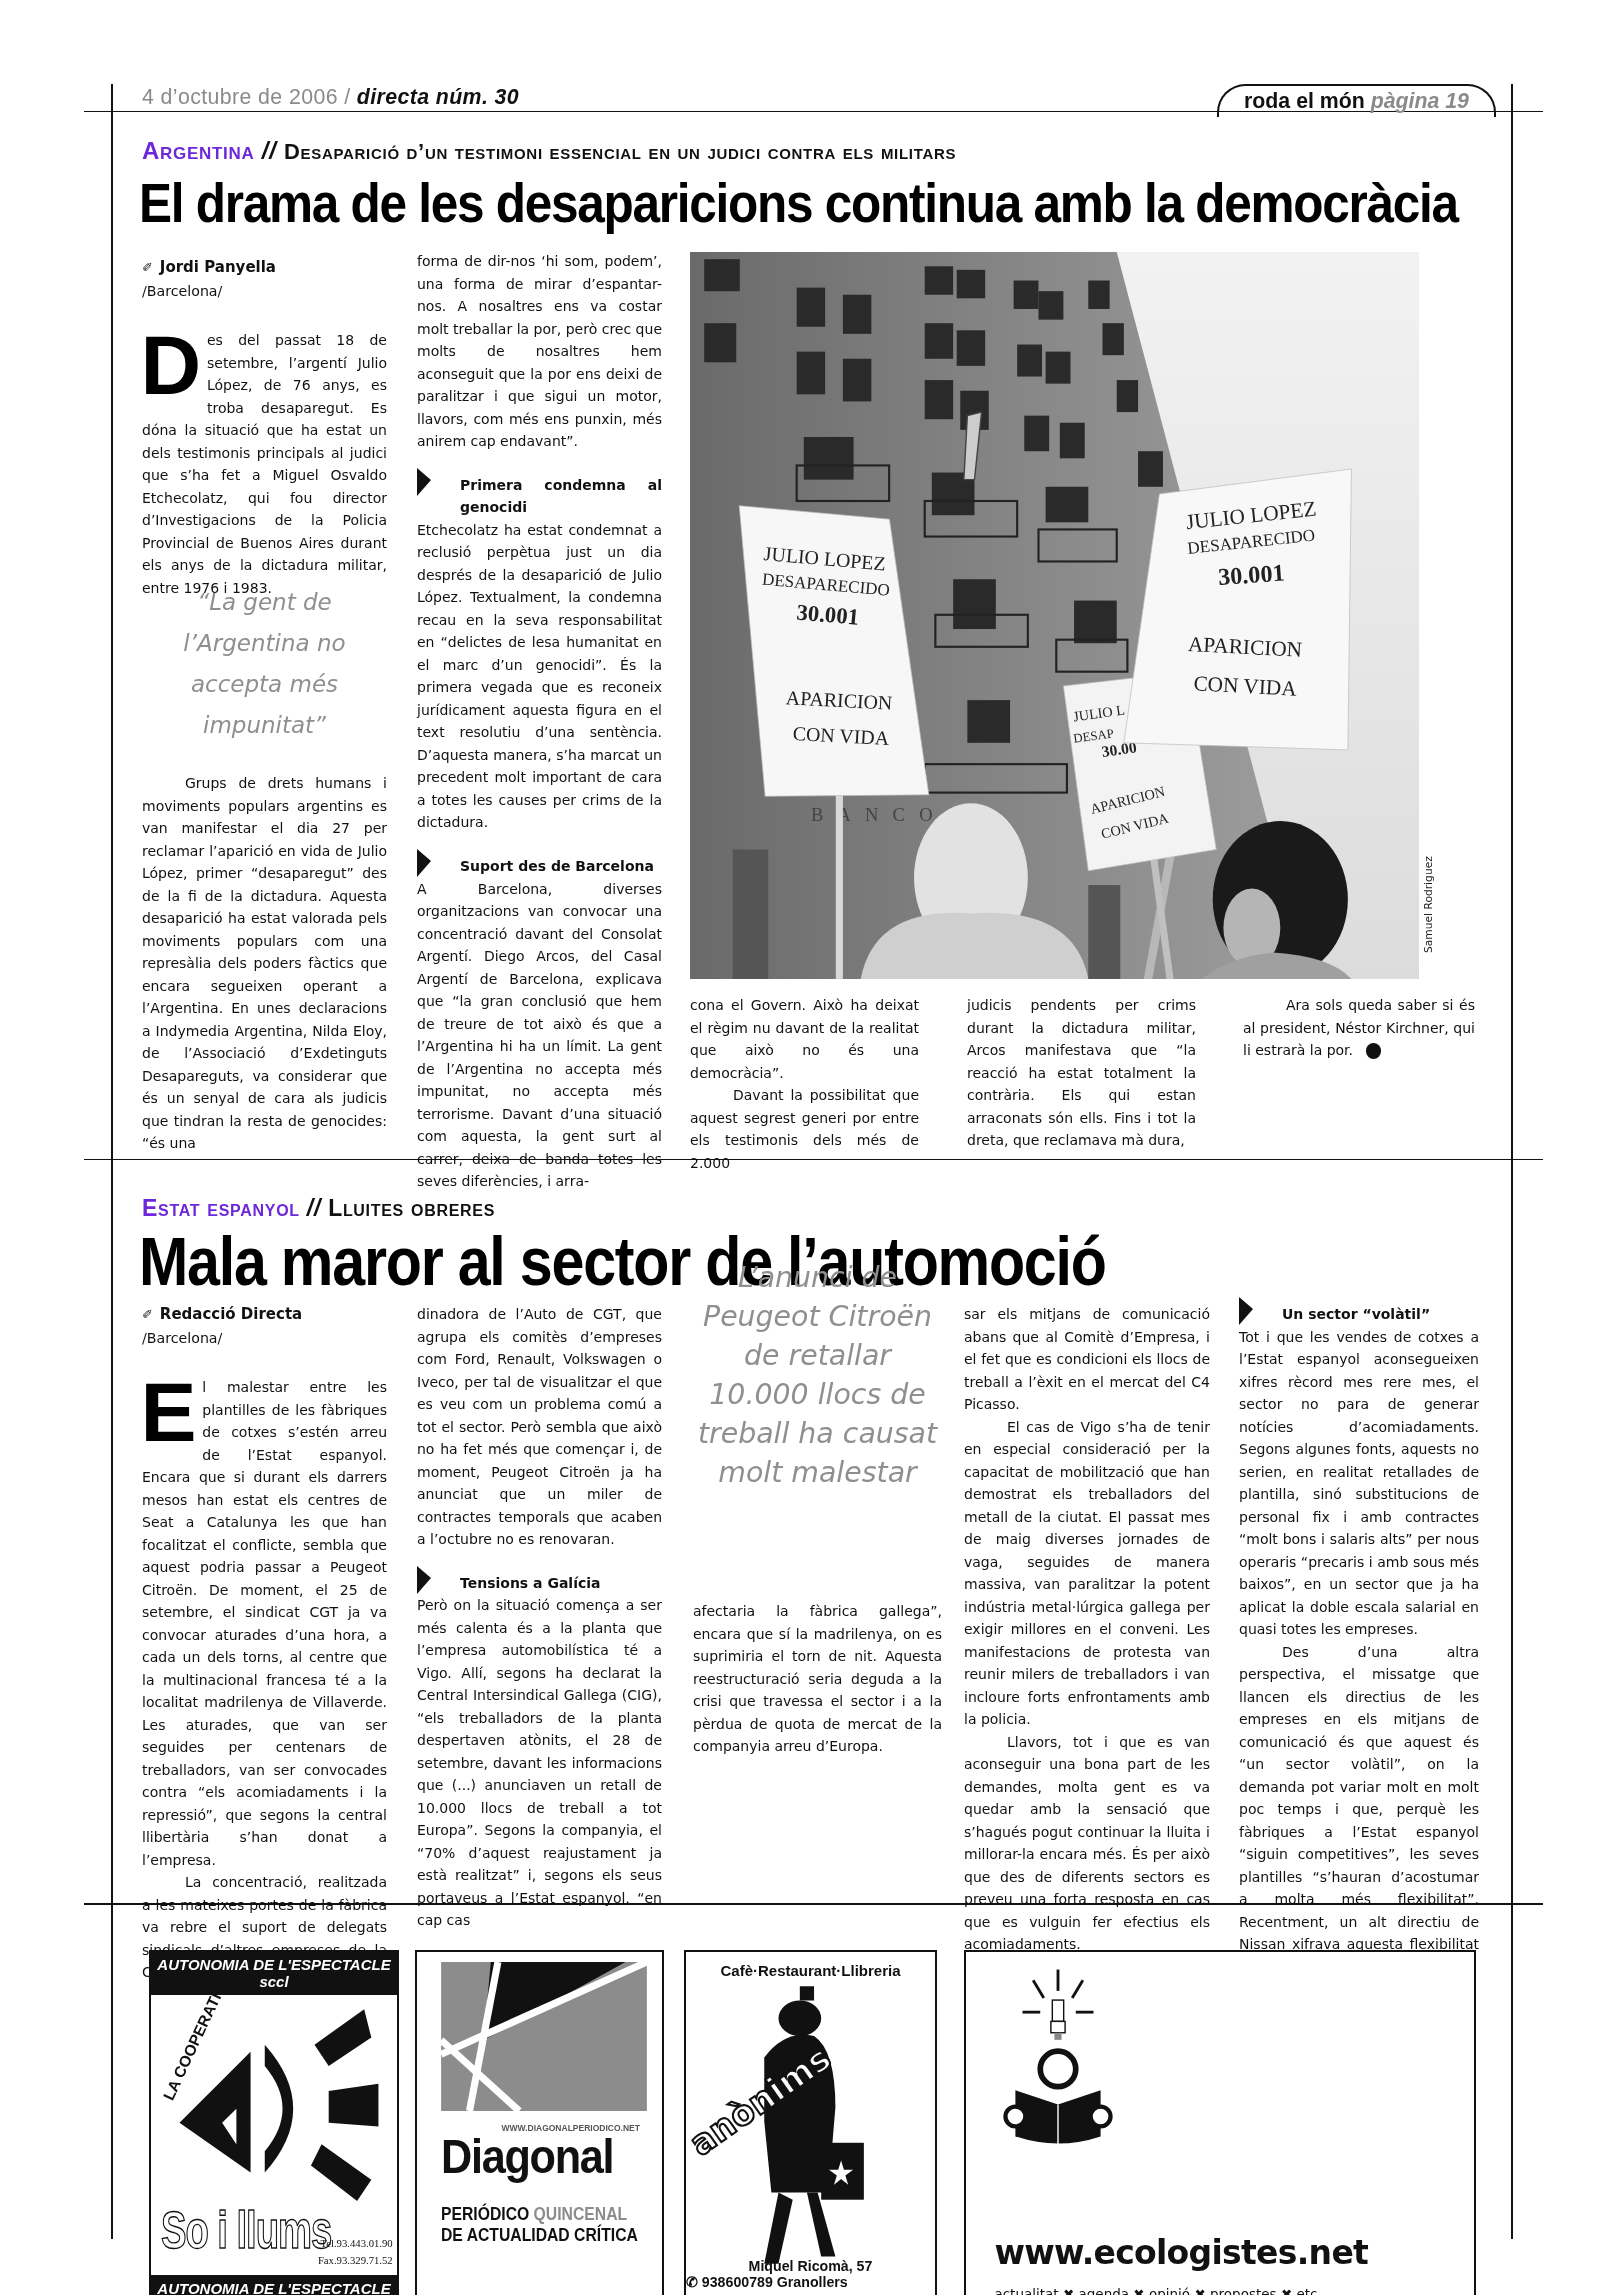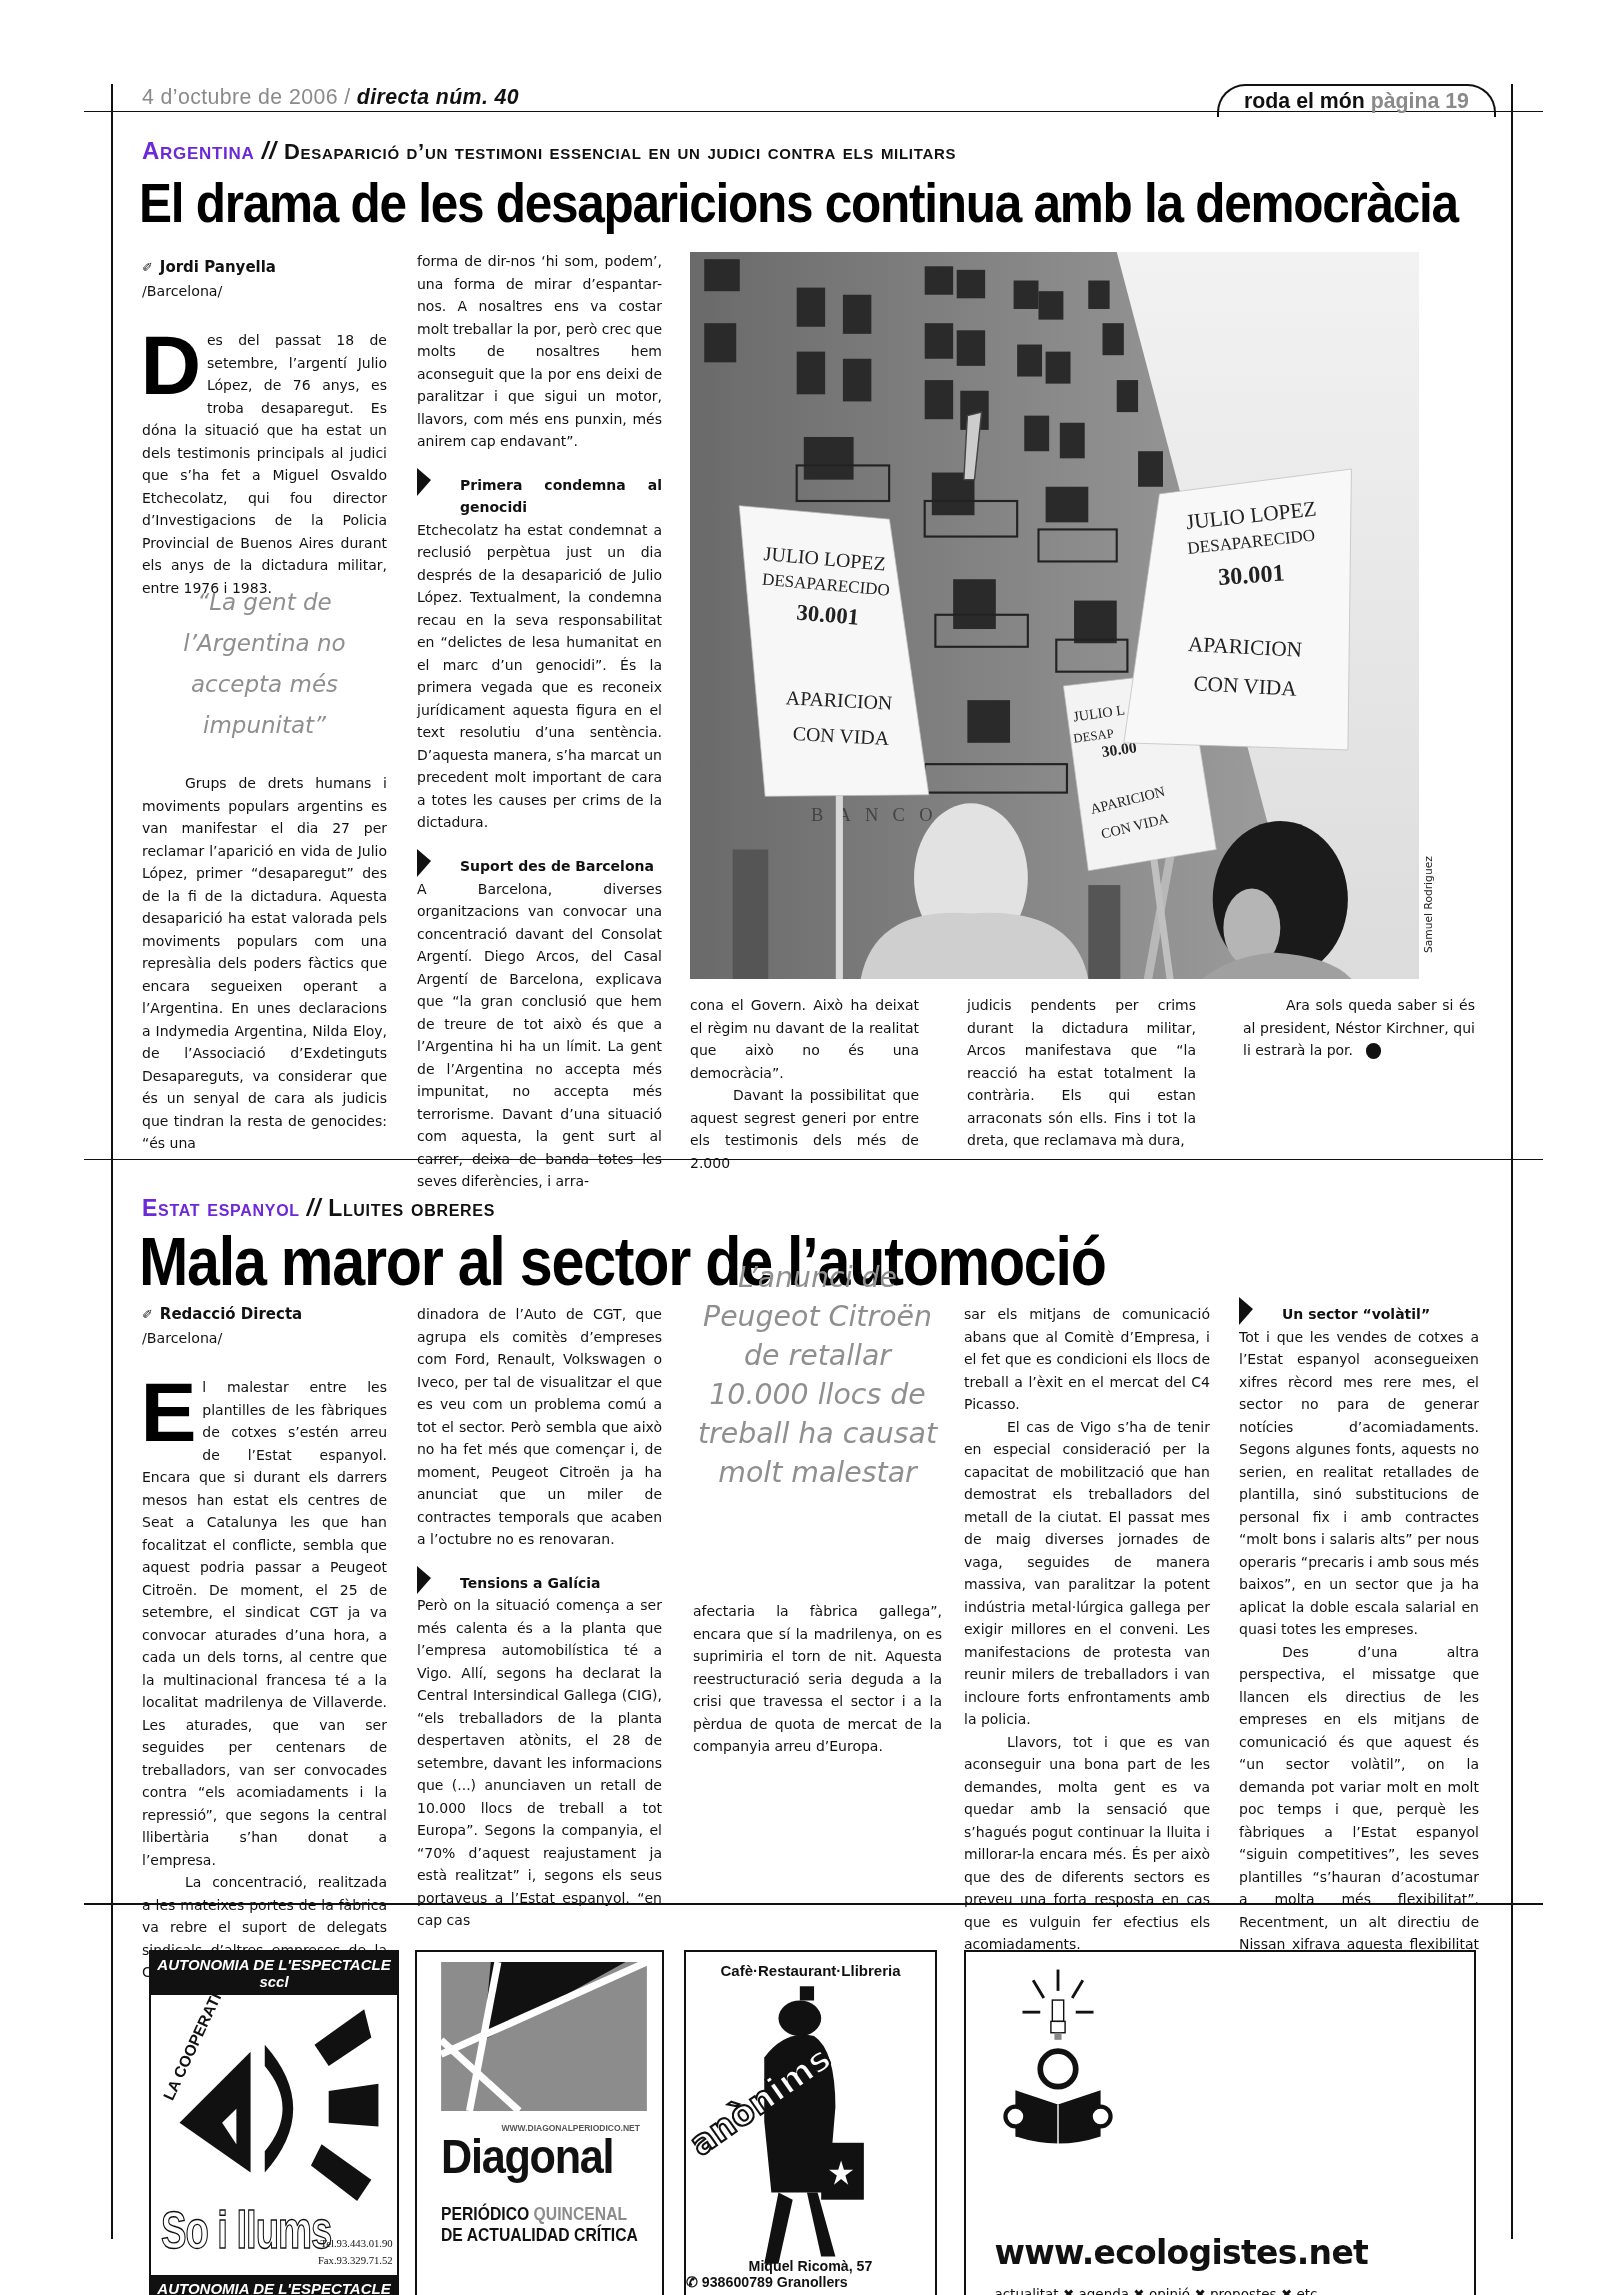--- a/index.html
+++ b/index.html
@@ -8,21 +8,21 @@
 
   
   .vline { position: absolute; width: 2.1px; background: #111; }
   .hline { position: absolute; height: 2.1px; background: #111; }
 
   
   .folio-left { position: absolute; left: 142px; top: 85px; font-size: 21.3px; color: #8a8a8a; font-family: "Liberation Sans", sans-serif; letter-spacing: 0.4px; }
   .folio-left .pub { color: #111; font-weight: bold; font-style: italic; }
   .folio-right { position: absolute; left: 1217px; top: 84px; width: 279px; height: 33px; border: 2.1px solid #111; border-bottom: none; border-radius: 28.4px 28.4px 0 0; text-align: center; font-size: 21.3px; font-family: "Liberation Sans", sans-serif; padding-top: 2.8px; }
   .folio-right .section { font-weight: bold; color: #111; }
-  .folio-right .page { color: #8a8a8a; font-weight: bold; }
+  .folio-right .page { color: #8a8a8a; font-weight: bold; font-style: italic; }
 
   .kicker { position: absolute; left: 142px; font-family: "Liberation Sans", sans-serif; font-weight: bold; font-variant: small-caps; letter-spacing: 0.7px; white-space: nowrap; }
   .kicker .k-cat { color: #6d28d9; }
   .kicker .k-sep { color: #111; font-style: italic; }
   .kicker .k-sub { color: #111; margin-top: 10px; }
   .headline { position: absolute; left: 139px; font-family: "Liberation Sans", sans-serif; font-weight: bold; color: #000; white-space: nowrap; letter-spacing: -1.4px; transform-origin: left top; }
 
   .col { position: absolute; font-family: "DejaVu Sans", sans-serif; font-size: 14px; line-height: 22.5px; text-align: justify; color: #111; }
   .col p { margin: 0; }
   .col p.indent { text-indent: 43px; }
@@ -47,21 +47,21 @@
 <body>
 
 <div class="vline" style="left:111px; top:84px; height:2155px;"></div>
 <div class="vline" style="left:1511px; top:84px; height:2155px;"></div>
 <div class="hline" style="left:84px; top:111px; width:1459px; height:1.4px;"></div>
 <div class="hline" style="left:84px; top:1159px; width:1459px; height:1.4px;"></div>
 <div class="hline" style="left:84px; top:1903px; width:1459px; height:2.1px;"></div>
 
 <div class="folio-left">
   <span>4 d’octubre de 2006 /</span>
-  <span class="pub">directa núm. 40</span>
+  <span class="pub">directa núm. 30</span>
 </div>
 <div class="folio-right">
   <span class="section">roda el món</span>
   <span class="page">pàgina 19</span>
 </div>
 
 <div class="kicker" style="top:137px; font-size:24px;">
   <span class="k-cat">Argentina</span>
   <span class="k-sep">//</span>
   <span class="k-sub" style="font-size:22px;">Desaparició d’un testimoni essencial en un judici contra els militars</span>

